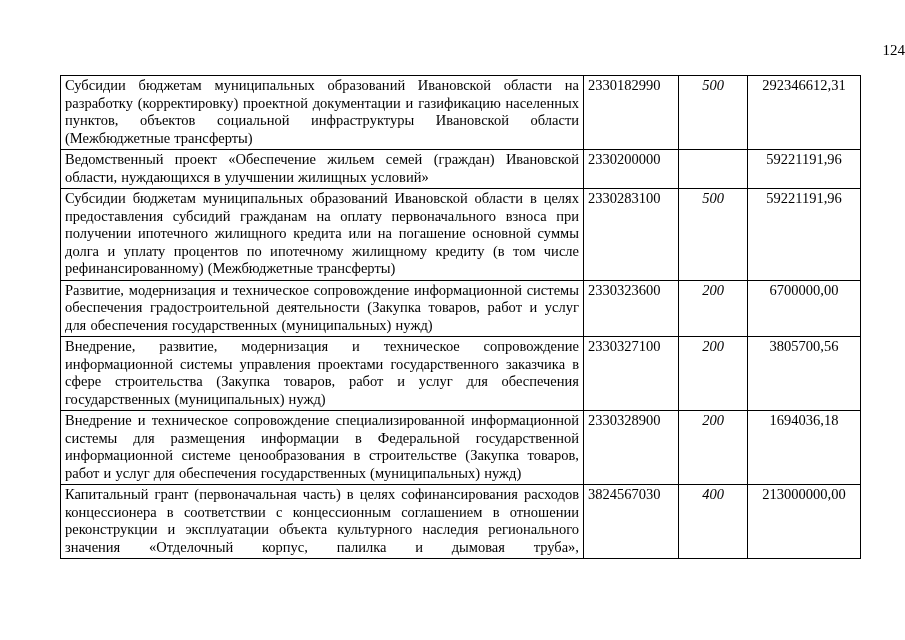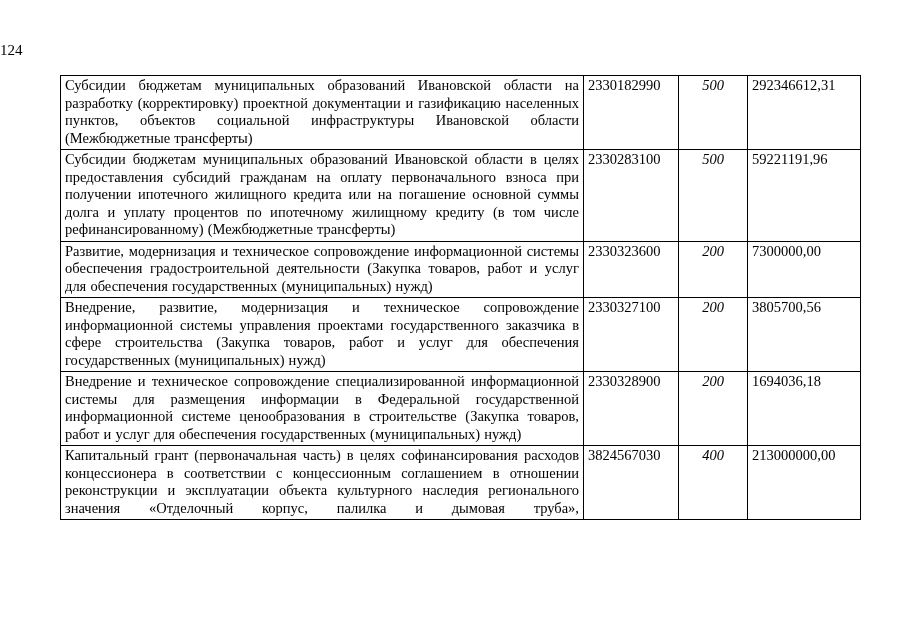--- a/index.html
+++ b/index.html
@@ -10,21 +10,21 @@
     color: #000000;
     font-family: "Liberation Serif", serif;
     position: relative;
     overflow: hidden;
   }
   .page-number {
     position: absolute;
     top: 42px;
     left: 0;
     width: 905px;
-    text-align: left;
+    text-align: right;
     font-size: 15px;
     line-height: 16px;
   }
   table.budget {
     position: absolute;
     left: 60px;
     top: 75px;
     width: 800px;
     border-collapse: collapse;
     table-layout: fixed;
@@ -35,21 +35,21 @@
     vertical-align: top;
     font-size: 14.5px;
     line-height: 17.5px;
     padding: 1px 4px 2px 4px;
     overflow: hidden;
     word-spacing: 0.5px;
   }
   td.c-desc   { text-align: justify; }
   td.c-code   { }
   td.c-type   { text-align: center; font-style: italic; }
-  td.c-amount { }
+  td.c-amount { text-align: center; }
   tr.row-cut td.c-desc { text-align-last: justify; }
   col.w-desc   { width: 523px; }
   col.w-code   { width: 95px; }
   col.w-type   { width: 69px; }
   col.w-amount { width: 113px; }
 </style>
 </head>
 <body>
 
 <div class="page-number">124</div>
@@ -62,30 +62,36 @@
       <col class="w-amount">
   </colgroup>
   <tbody>
     <tr>
       <td class="c-desc">Субсидии бюджетам муниципальных образований Ивановской области на разработку (корректировку) проектной документации и газификацию населенных пунктов, объектов социальной инфраструктуры Ивановской области (Межбюджетные трансферты)</td>
       <td class="c-code">2330182990</td>
       <td class="c-type">500</td>
       <td class="c-amount">292346612,31</td>
     </tr>
     <tr>
+      <td class="c-desc">Ведомственный проект «Обеспечение жильем семей (граждан) Ивановской области, нуждающихся в улучшении жилищных условий»</td>
+      <td class="c-code">2330200000</td>
+      <td class="c-type"></td>
+      <td class="c-amount">59221191,96</td>
+    </tr>
+    <tr>
       <td class="c-desc">Субсидии бюджетам муниципальных образований Ивановской области в целях предоставления субсидий гражданам на оплату первоначального взноса при получении ипотечного жилищного кредита или на погашение основной суммы долга и уплату процентов по ипотечному жилищному кредиту (в том числе рефинансированному) (Межбюджетные трансферты)</td>
       <td class="c-code">2330283100</td>
       <td class="c-type">500</td>
       <td class="c-amount">59221191,96</td>
     </tr>
     <tr>
       <td class="c-desc">Развитие, модернизация и техническое сопровождение информационной системы обеспечения градостроительной деятельности (Закупка товаров, работ и услуг для обеспечения государственных (муниципальных) нужд)</td>
       <td class="c-code">2330323600</td>
       <td class="c-type">200</td>
-      <td class="c-amount">7300000,00</td>
+      <td class="c-amount">6700000,00</td>
     </tr>
     <tr>
       <td class="c-desc">Внедрение, развитие, модернизация и техническое сопровождение информационной системы управления проектами государственного заказчика в сфере строительства (Закупка товаров, работ и услуг для обеспечения государственных (муниципальных) нужд)</td>
       <td class="c-code">2330327100</td>
       <td class="c-type">200</td>
       <td class="c-amount">3805700,56</td>
     </tr>
     <tr>
       <td class="c-desc">Внедрение и техническое сопровождение специализированной информационной системы для размещения информации в Федеральной государственной информационной системе ценообразования в строительстве (Закупка товаров, работ и услуг для обеспечения государственных (муниципальных) нужд)</td>
       <td class="c-code">2330328900</td>

